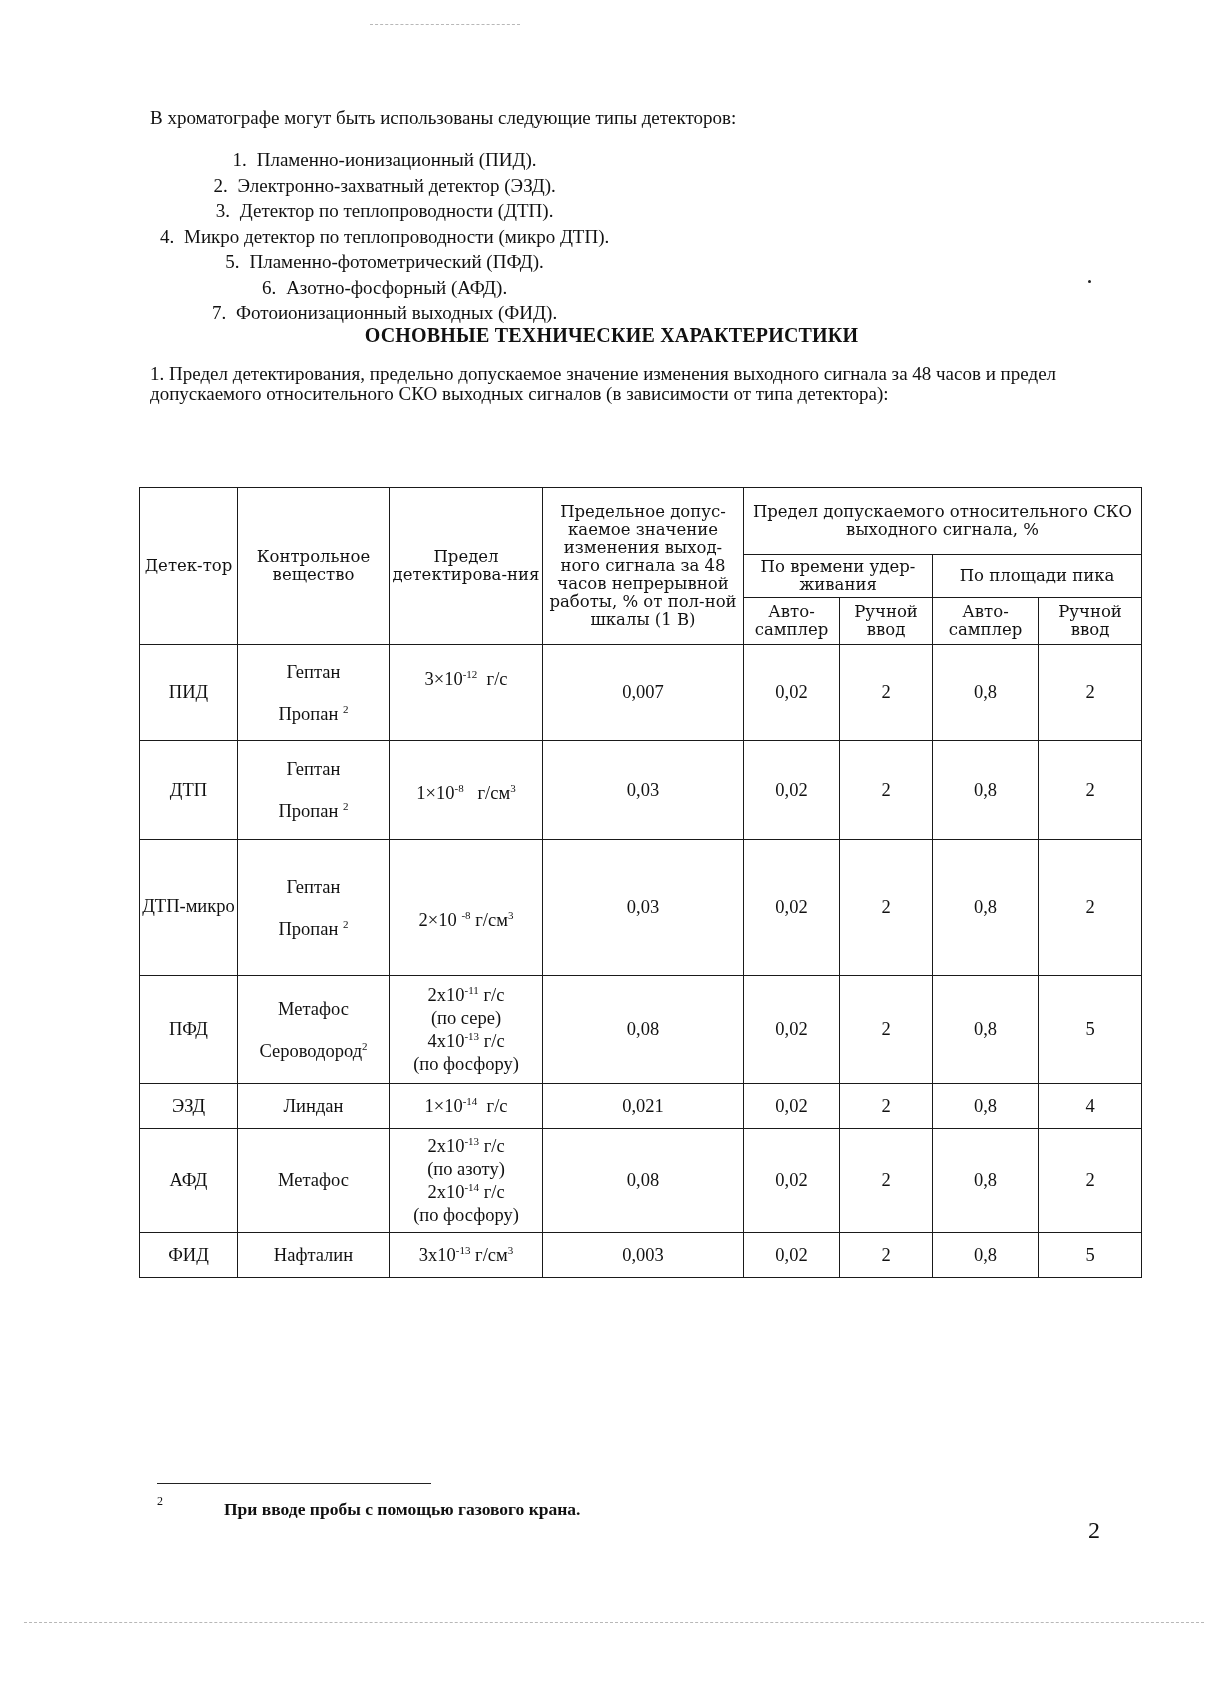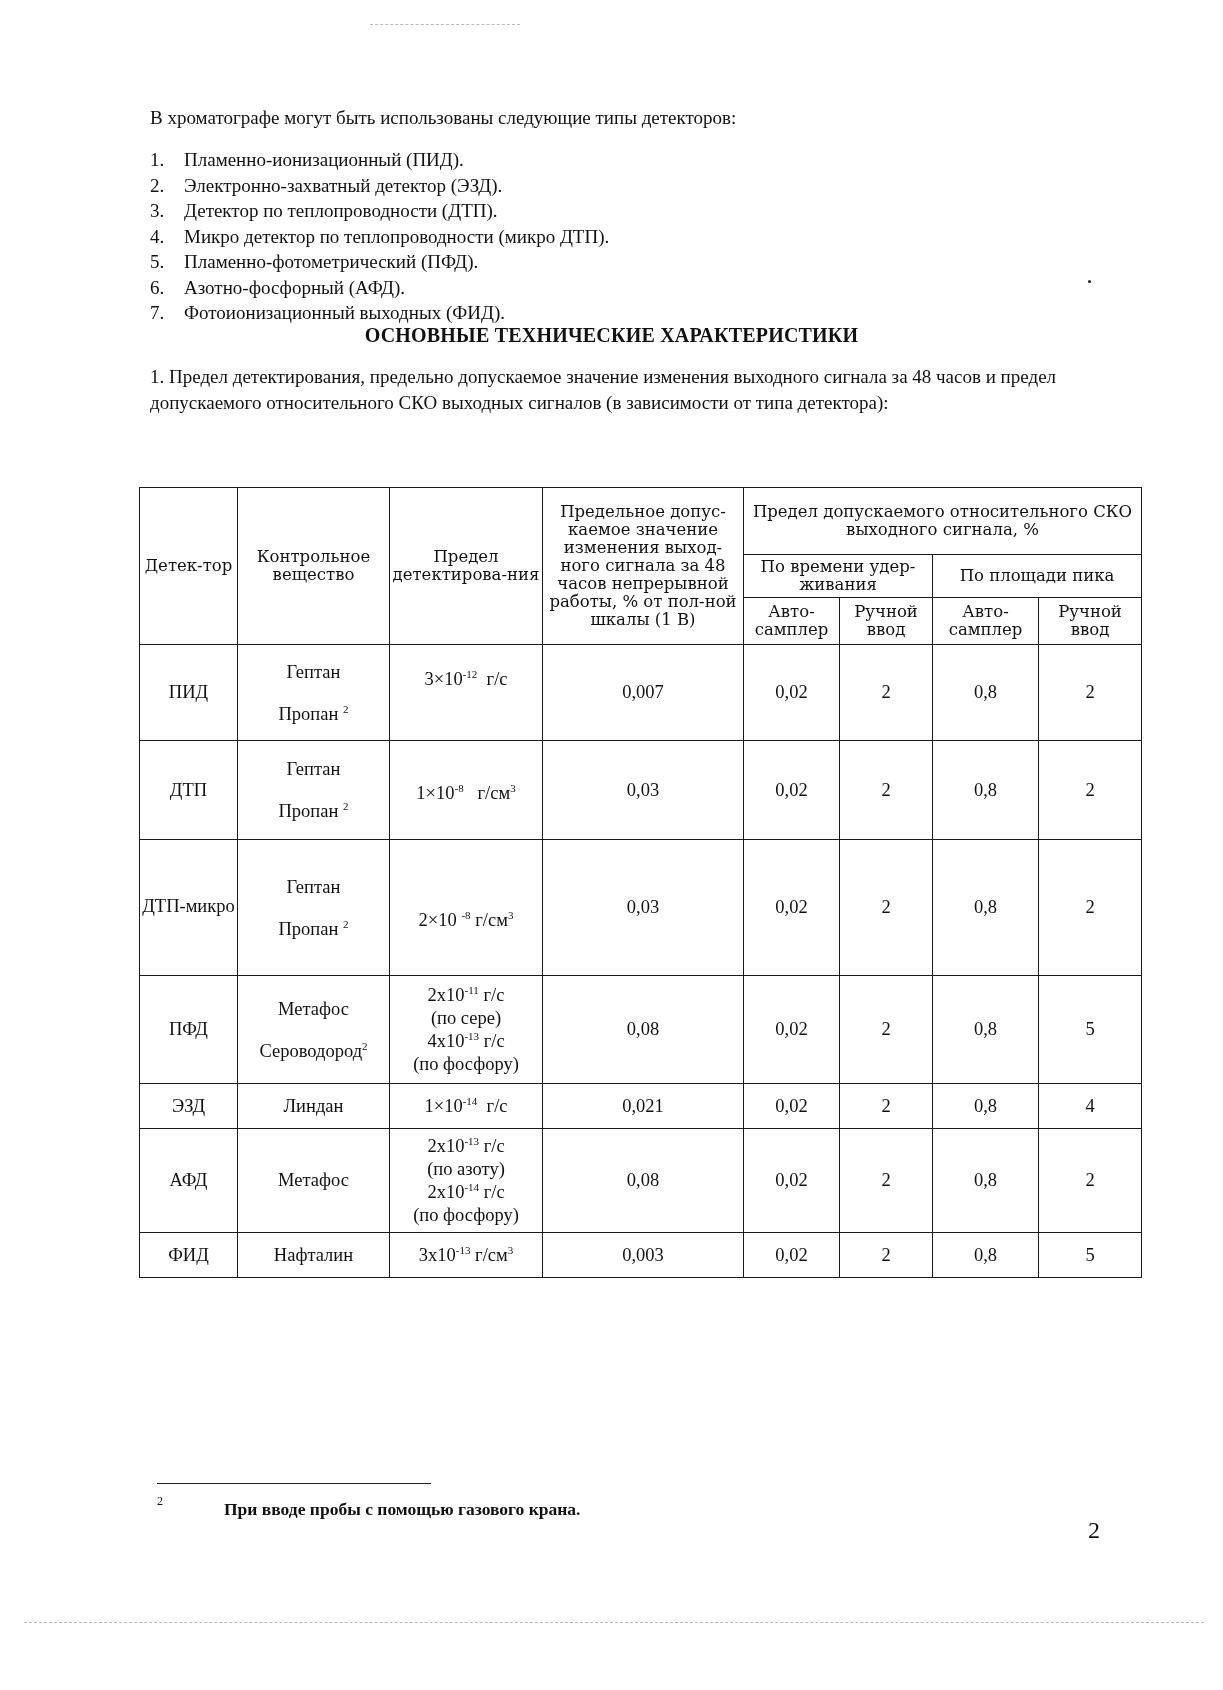--- a/index.html
+++ b/index.html
@@ -2,24 +2,24 @@
 <html><head>
 <meta charset="utf-8">
 <style>
   html, body { margin:0; padding:0; background:#ffffff; }
   body { width:1223px; height:1690px; position:relative; overflow:hidden;
          font-family:"Liberation Serif", "DejaVu Serif", serif; color:#111; }
   .abs { position:absolute; }
   .scan-line { position:absolute; height:0; border-top:1px dashed #b8b8b8; }
   .intro { left:150px; top:107px; font-size:19px; white-space:nowrap; }
   .list { left:150px; top:147px; font-size:19px; line-height:25.5px; margin:0; padding:0; list-style:none; }
-  .list li { white-space:nowrap; }
+  .list li { white-space:nowrap;text-align:center; }
   .list .num { display:inline-block; width:34px; }
   .heading { left:0; width:1223px; top:324px; text-align:center; font-weight:bold; font-size:20px; letter-spacing:0.2px; }
-  .para { left:150px; top:364px; width:960px; font-size:19px; line-height:26px; }
+  .para { left:150px; top:364px; width:960px; font-size:19px; line-height:20px; }
   .dot { position:absolute; width:3px; height:3px; background:#222; border-radius:50%; }
 
   table.spec { position:absolute; left:139px; top:487px; width:1002px; border-collapse:collapse;
                font-size:18.5px; table-layout:fixed; }
   table.spec td, table.spec th { border:1.4px solid #1a1a1a; text-align:center; vertical-align:middle;
                padding:0 2px; font-weight:normal; }
   table.spec th { font-family:"Liberation Serif", "DejaVu Serif", serif; line-height:19px; }
   table.spec th.sans { font-family:"DejaVu Serif", "Liberation Serif", serif; font-size:16.5px; line-height:18px; }
   .substance { line-height:42px; }
   .limit { line-height:23px; }

